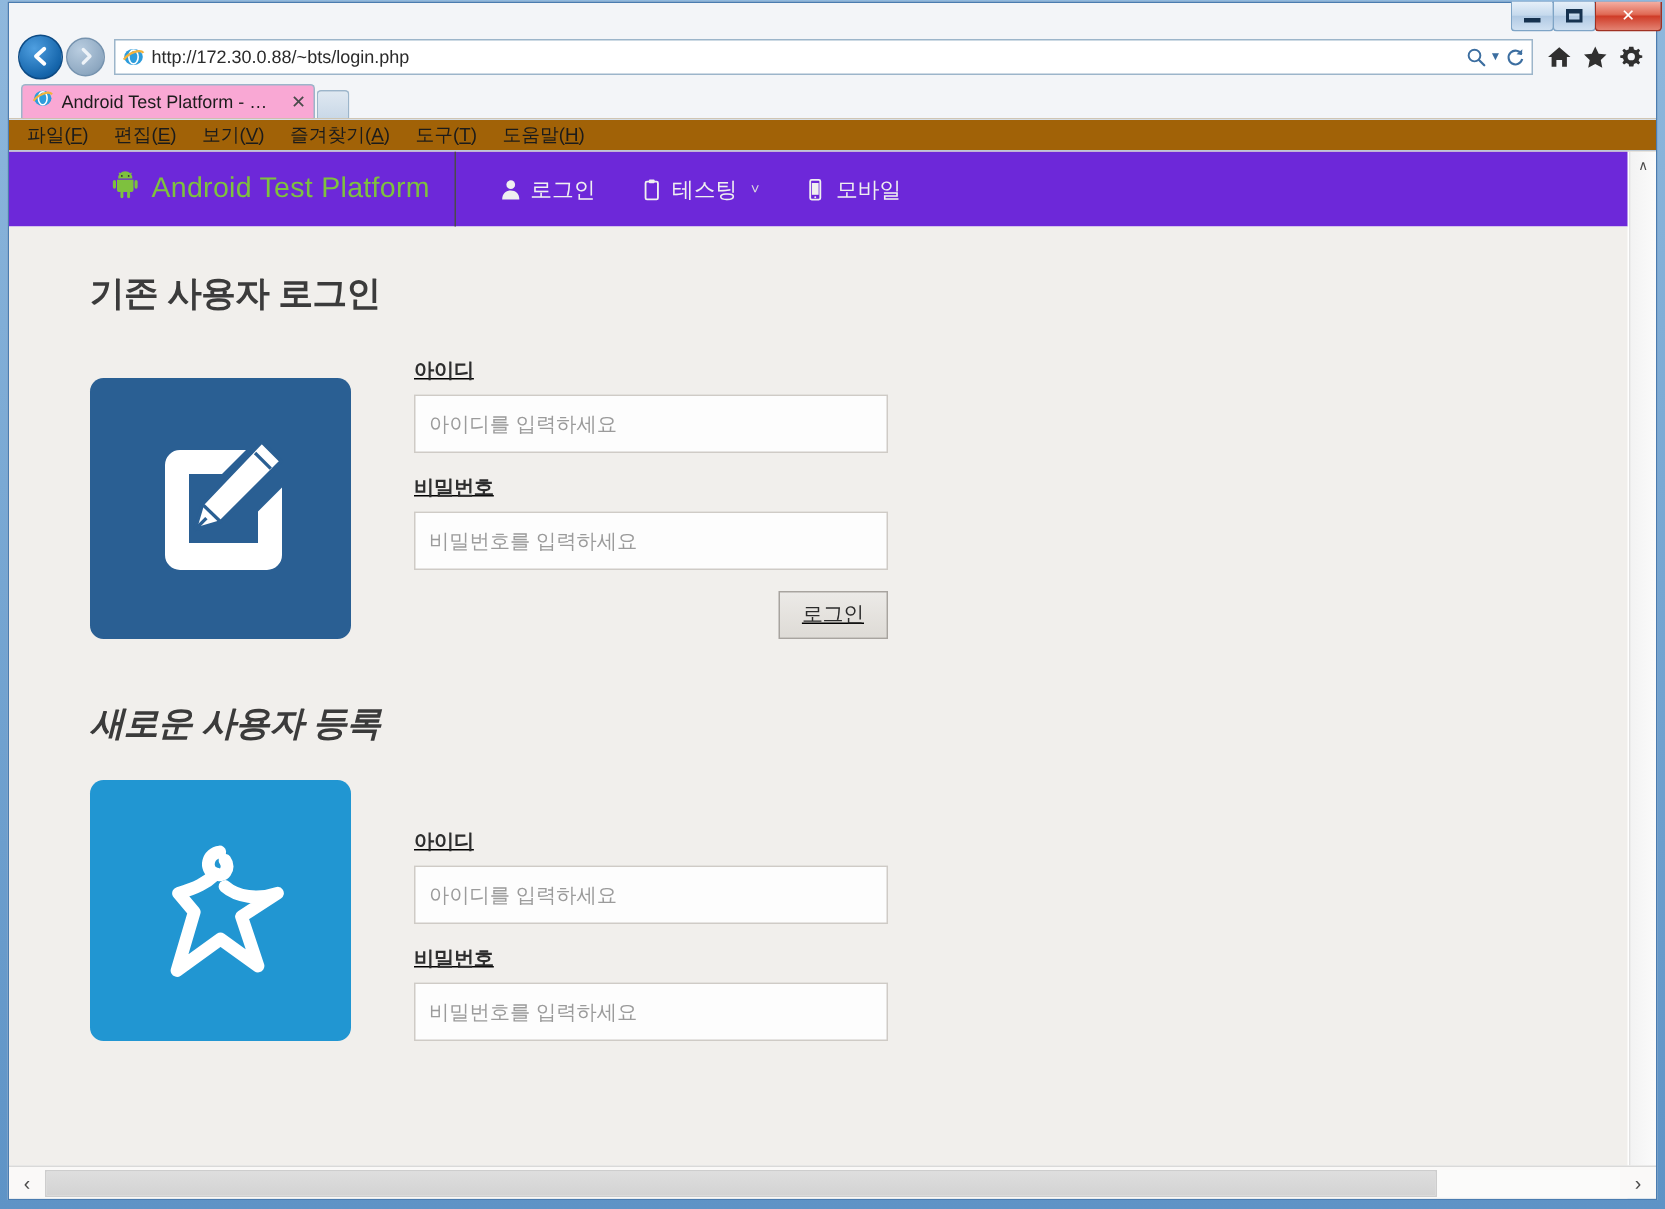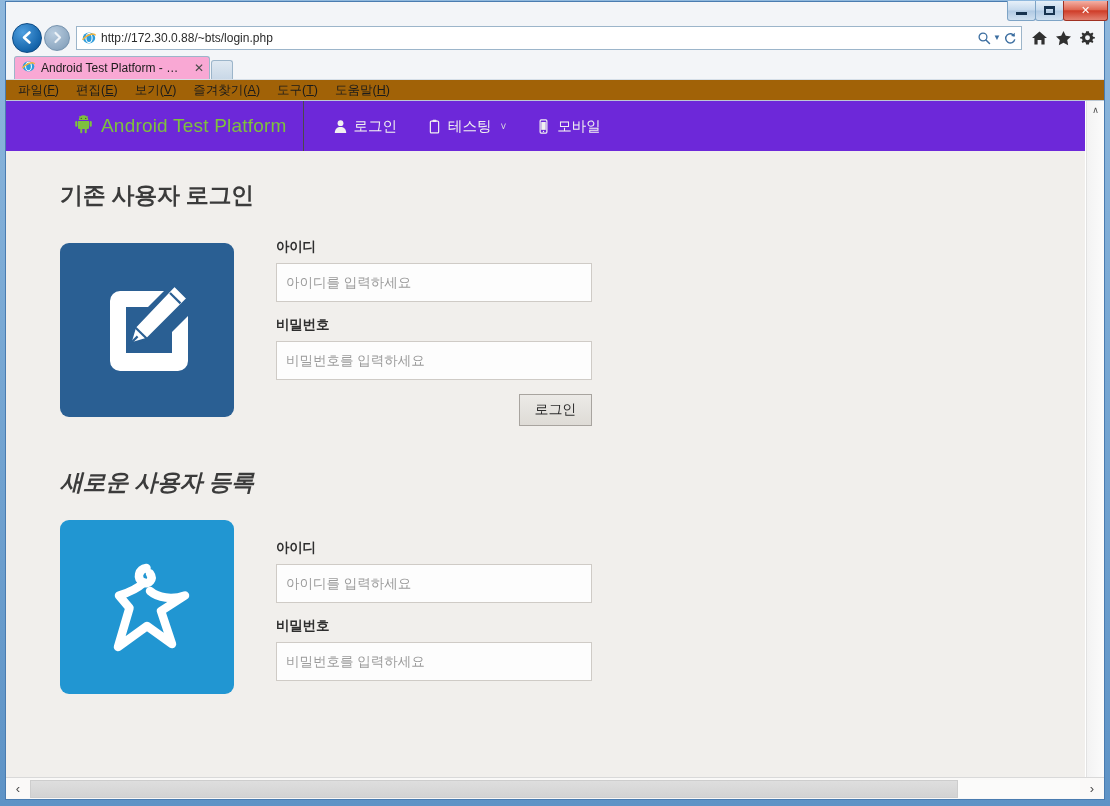--- a/index.html
+++ b/index.html
@@ -213,21 +213,21 @@
   }
   .container { padding: 0 32px 0 54px; }
 
   .section-title {
     font-size: 23px; color: #3b3b3b; font-weight: bold;
     padding-top: 29px; padding-bottom: 22px;
     letter-spacing: -0.3px;
   }
   .section-title.second { padding-top: 41px; font-style: italic; }
 
-  .form-row { display: flex; align-items: center; gap: 42px; }
+  .form-row { display: flex; align-items: flex-end; gap: 42px; text-decoration: underline; }
 
   .icon-tile {
     width: 174px; height: 174px; border-radius: 9px;
     flex: 0 0 auto;
     display: flex; align-items: center; justify-content: center;
   }
   .icon-tile.login-tile  { background: #2a5f93; }
   .icon-tile.signup-tile { background: #2196d2; }
 
   .form-fields { width: 316px; padding-top: 5px; }

